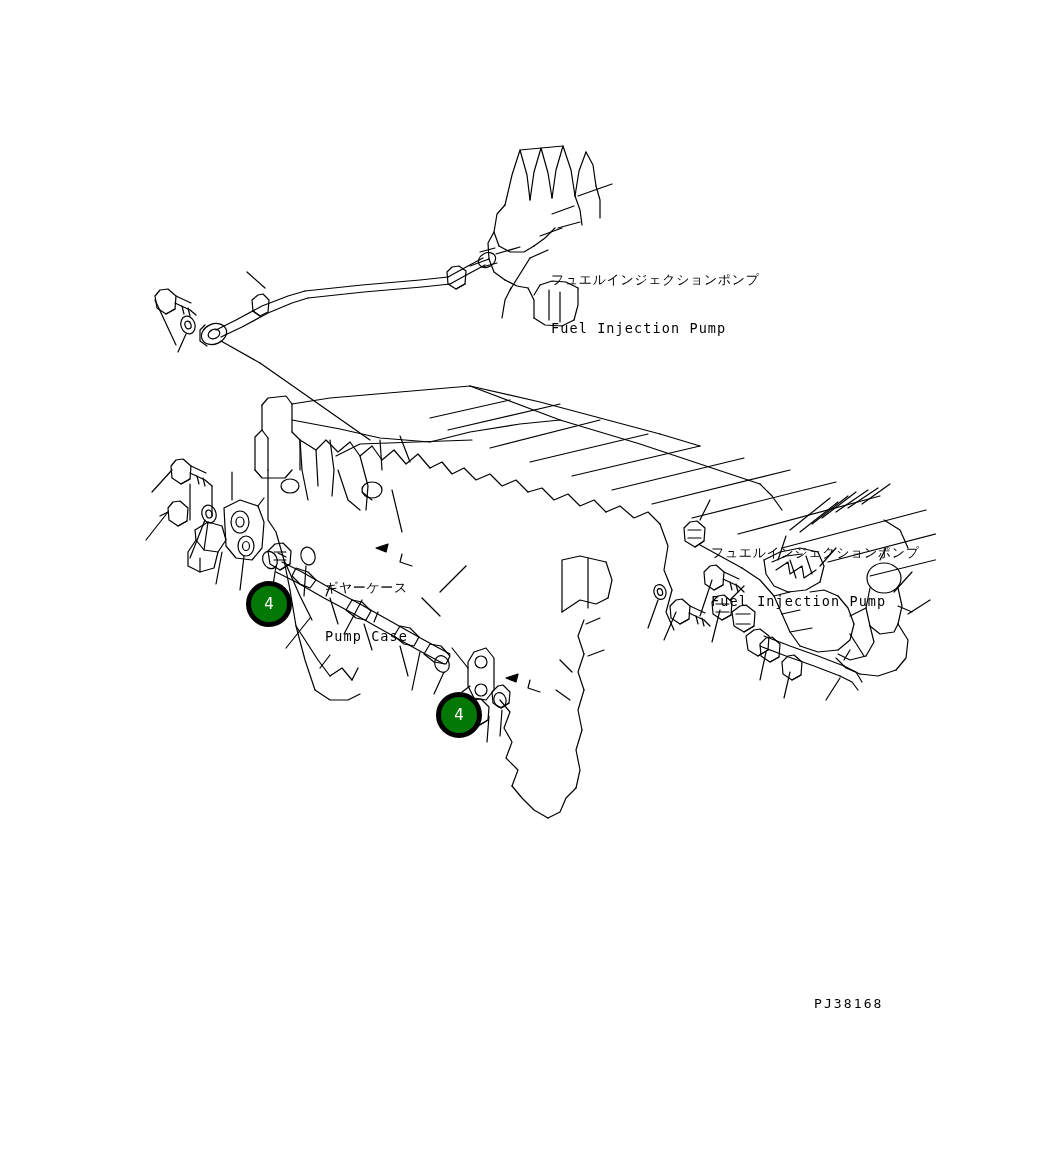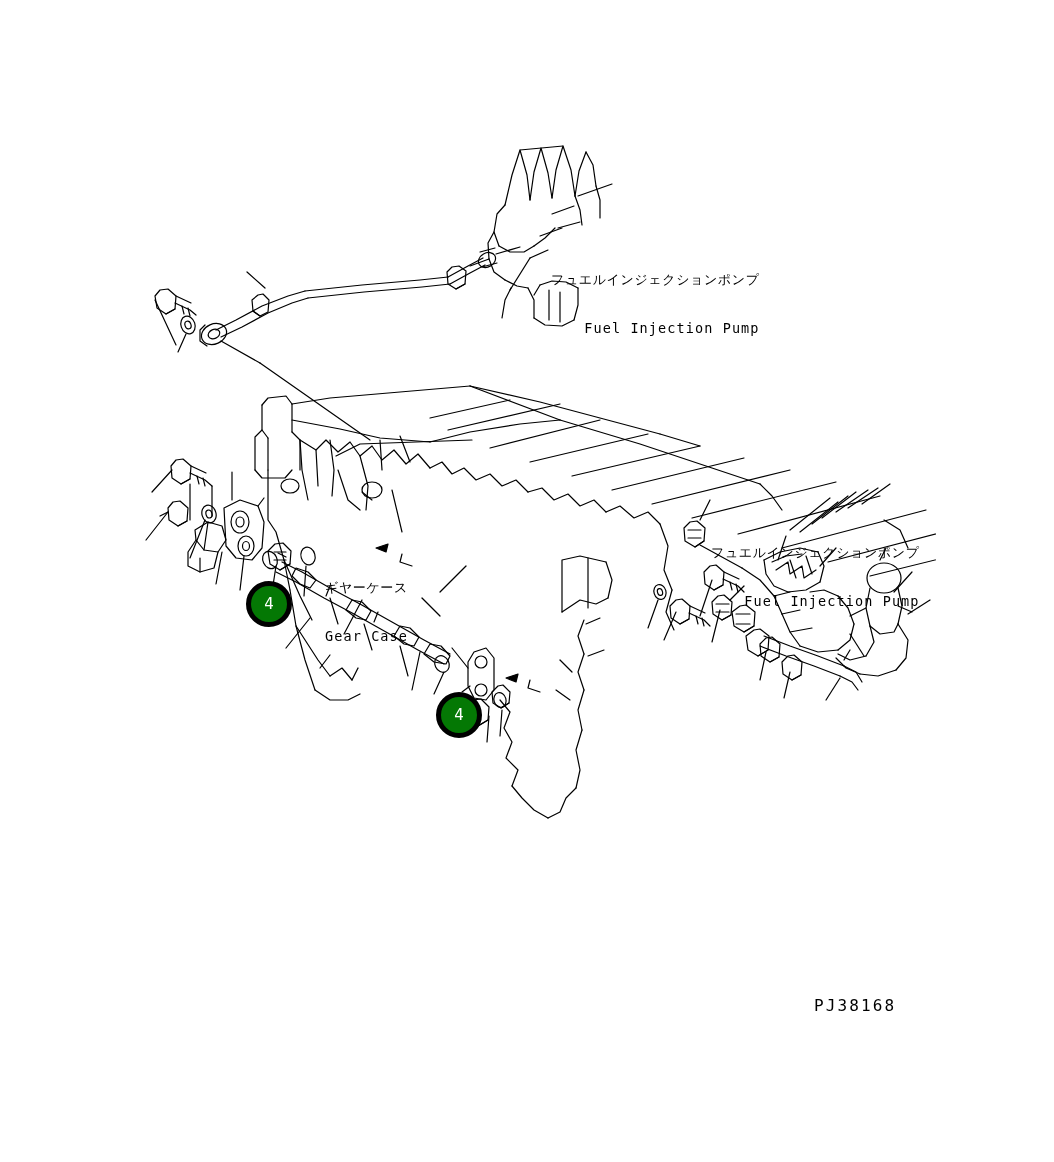--- a/index.html
+++ b/index.html
@@ -35,29 +35,29 @@
     display: block;
     font-family: "DejaVu Sans", sans-serif;
     font-size: 13px;
     letter-spacing: 0.6px;
   }
   .lbl .en {
     display: block;
     font-family: "DejaVu Sans Mono", monospace;
     font-size: 13.5px;
     letter-spacing: 1.1px;
-    text-align: right;
+    text-align: left;
   }
   .lbl.left .en { text-align: left; }
   #drawing-code {
     position: absolute;
     left: 814px;
     top: 996px;
     font-family: "DejaVu Sans Mono", monospace;
-    font-size: 16px;
+    font-size: 13px;
     letter-spacing: 2.1px;
     color: #000000;
     white-space: pre;
   }
   .callout {
     position: absolute;
     border-radius: 50%;
     box-sizing: border-box;
     display: flex;
     align-items: center;
@@ -444,21 +444,21 @@
     </g>
   </svg>
 
   <div class="lbl" style="left:551px; top:238px;">
     <span class="jp">フュエルインジェクションポンプ</span>
     <span class="en">Fuel Injection Pump</span>
   </div>
 
   <div class="lbl left" style="left:325px; top:546px;">
     <span class="jp">ギヤーケース</span>
-    <span class="en">Gear Case</span>
+    <span class="en">Pump Case</span>
   </div>
 
   <div class="lbl" style="left:711px; top:511px;">
     <span class="jp">フュエルインジェクションポンプ</span>
     <span class="en">Fuel Injection Pump</span>
   </div>
 
   <div class="callout" style="left:246px; top:581px; width:46px; height:46px; background:#047804; border:5px solid #000000;">
     <span>4</span>
   </div>

